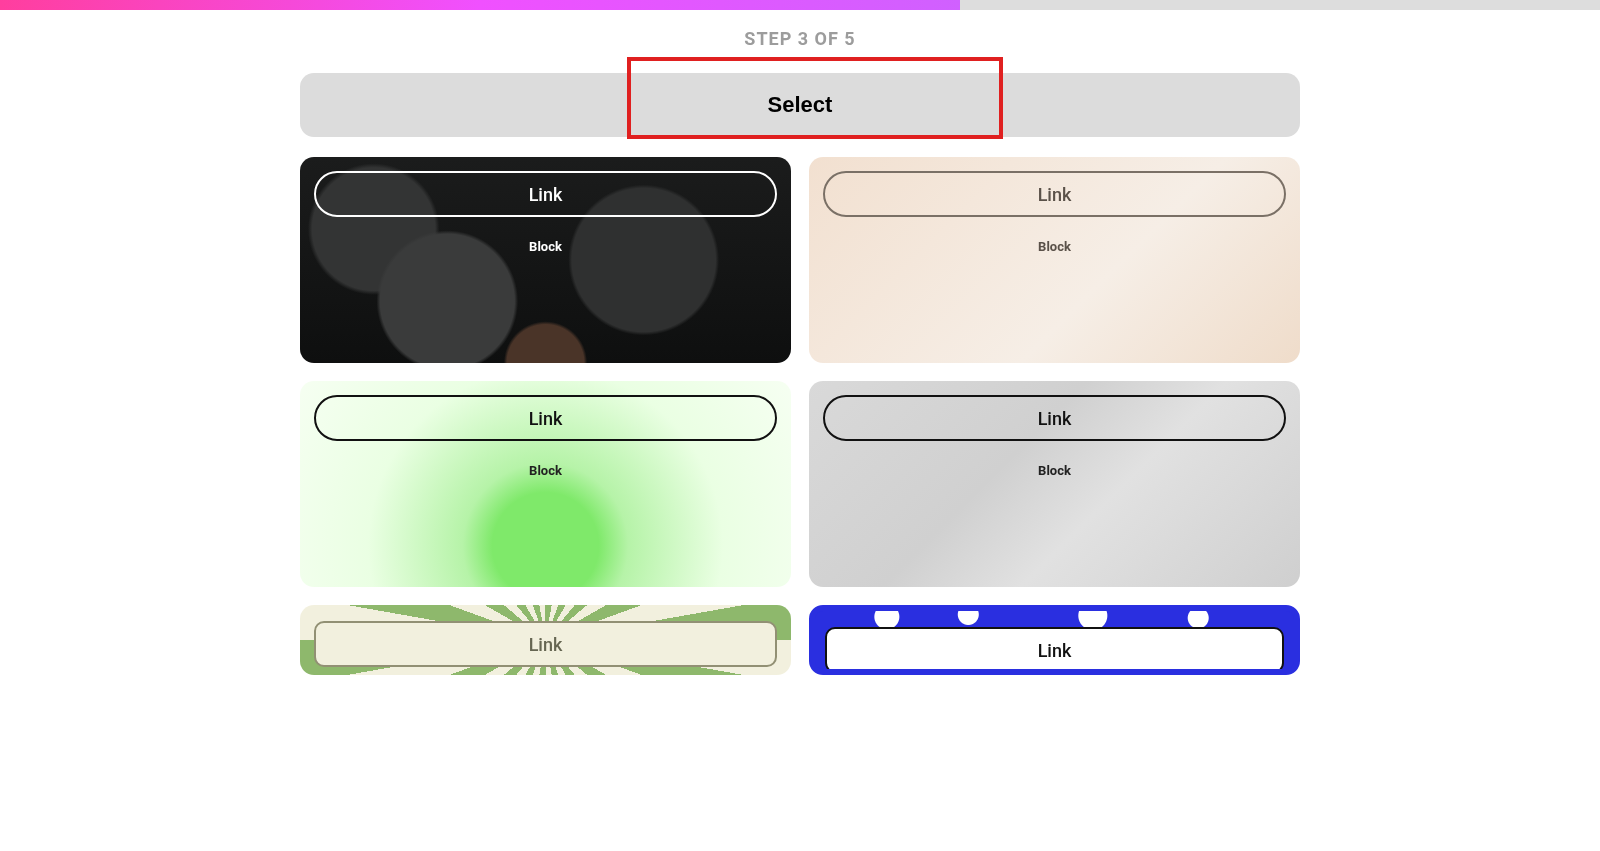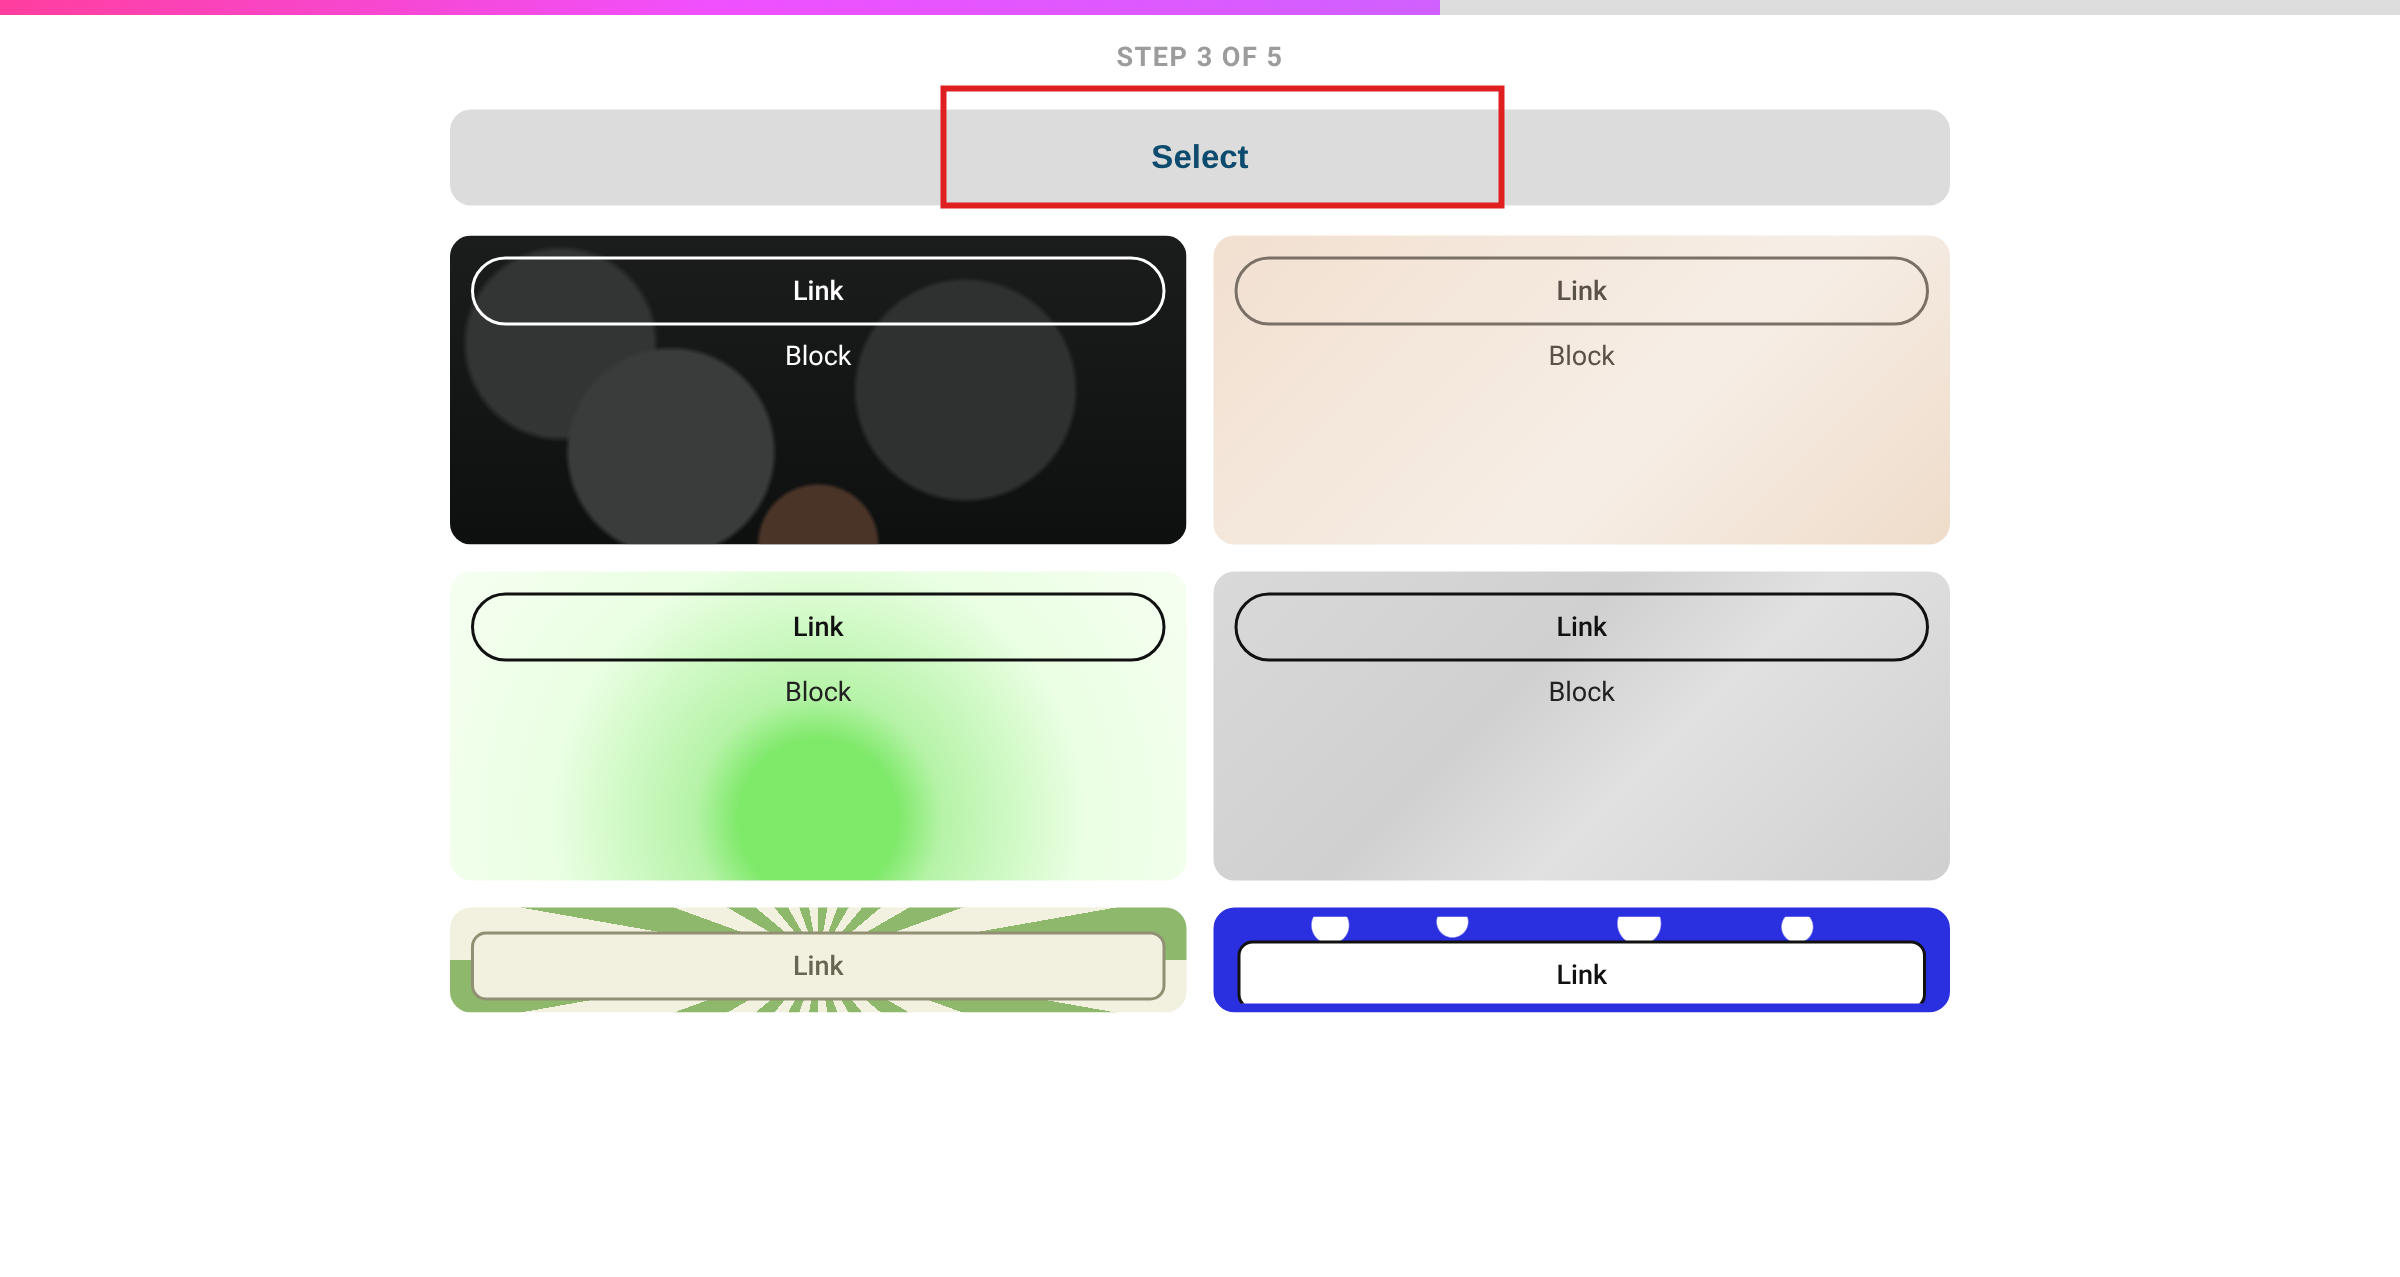--- a/index.html
+++ b/index.html
@@ -9,30 +9,30 @@
     .progress-fill  { height: 100%; width: 60%; background: linear-gradient(90deg, #ff3e9e 0%, #f050ff 50%, #d060ff 100%); }
 
     .step-label { text-align: center; margin-top: 18px; font-size: 18px; letter-spacing: 1px; font-weight: 700; color: #9c9c9c; }
 
     .container { width: 1000px; max-width: 96%; margin: 0 auto; }
 
     .title    { font-size: 40px; font-weight: 800; margin-top: 36px; }
     .subtitle { font-size: 22px; font-weight: 500; margin-top: 28px; color: #474747; }
 
     .select-wrap { position: relative; margin-top: 24px; }
-    .select-btn  { width: 100%; height: 64px; border: none; border-radius: 14px; background: #dcdcdc; font-size: 22px; font-weight: 600; color: #0c4a6e; cursor: pointer; }
+    .select-btn  { width: 100%; height: 64px; border: none; border-radius: 14px; background: #dcdcdc; font-size: 22px; font-weight: 600; color: #000000; cursor: pointer; }
     .highlight-box { position: absolute; border: 4px solid #e02020; pointer-events: none; }
 
     .theme-grid { display: grid; grid-template-columns: 1fr 1fr; gap: 18px; margin-top: 20px; }
 
     .theme-card { position: relative; height: 206px; border-radius: 14px; padding: 14px 14px 0 14px; overflow: hidden; cursor: pointer; }
     .theme-card.tall { height: 70px; padding-top: 16px; }
 
     .theme-link  { width: 100%; height: 46px; border-radius: 40px; display: flex; align-items: center; justify-content: center; font-size: 18px; font-weight: 500; }
-    .theme-block { width: 100%; text-align: center; margin-top: 10px; font-size: 18px; font-weight: 400; }
+    .theme-block { width: 100%; text-align: center; margin-top: 22px; font-size: 13px; font-weight: 700; }
 
     
     .t1 { background: radial-gradient(circle at 30% 70%, #3a3b3b 0 18%, transparent 19%),
                      radial-gradient(circle at 70% 50%, #2f3030 0 20%, transparent 21%),
                      radial-gradient(circle at 50% 100%, #4a3428 0 12%, transparent 13%),
                      radial-gradient(circle at 15% 35%, #333434 0 14%, transparent 15%),
                      linear-gradient(180deg, #1b1c1c, #0e0f0f); }
     .t1 .theme-link  { background: transparent; border: 2px solid #fff; color: #fff; }
     .t1 .theme-block { color: #fff; }
 

